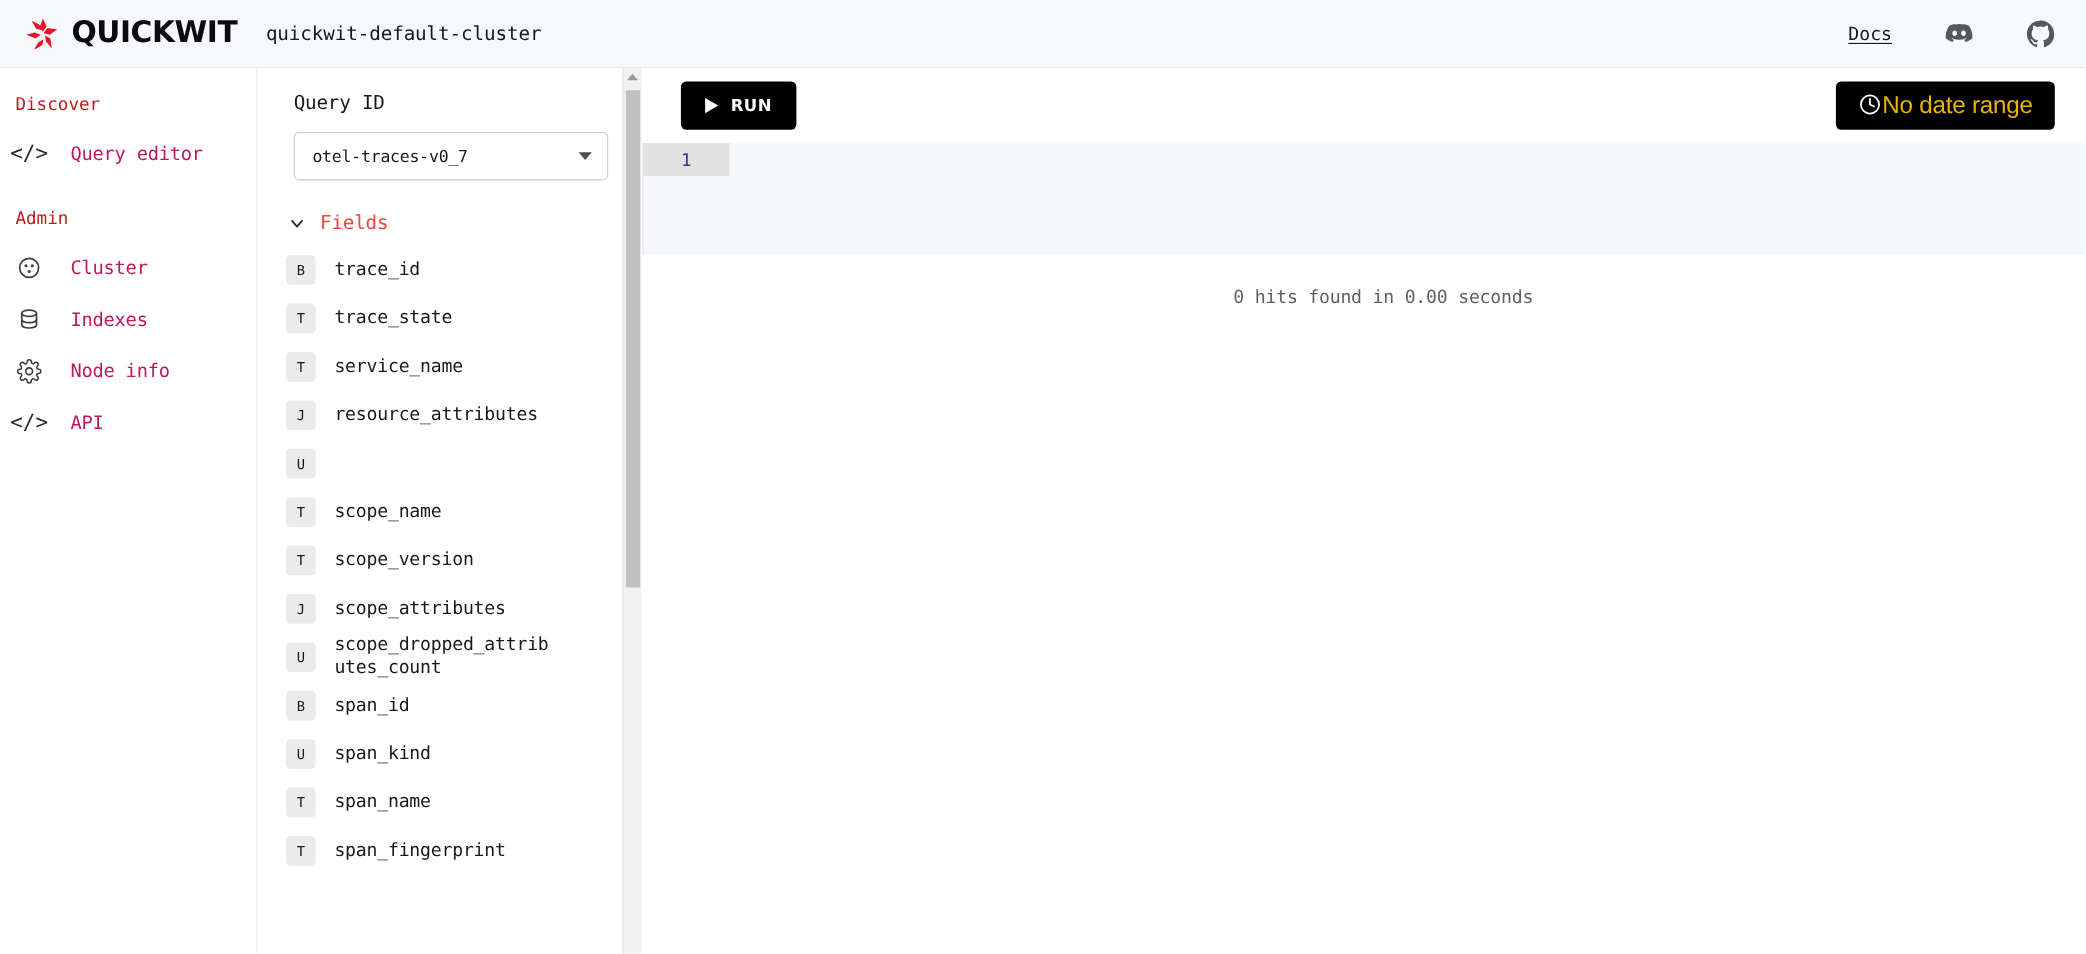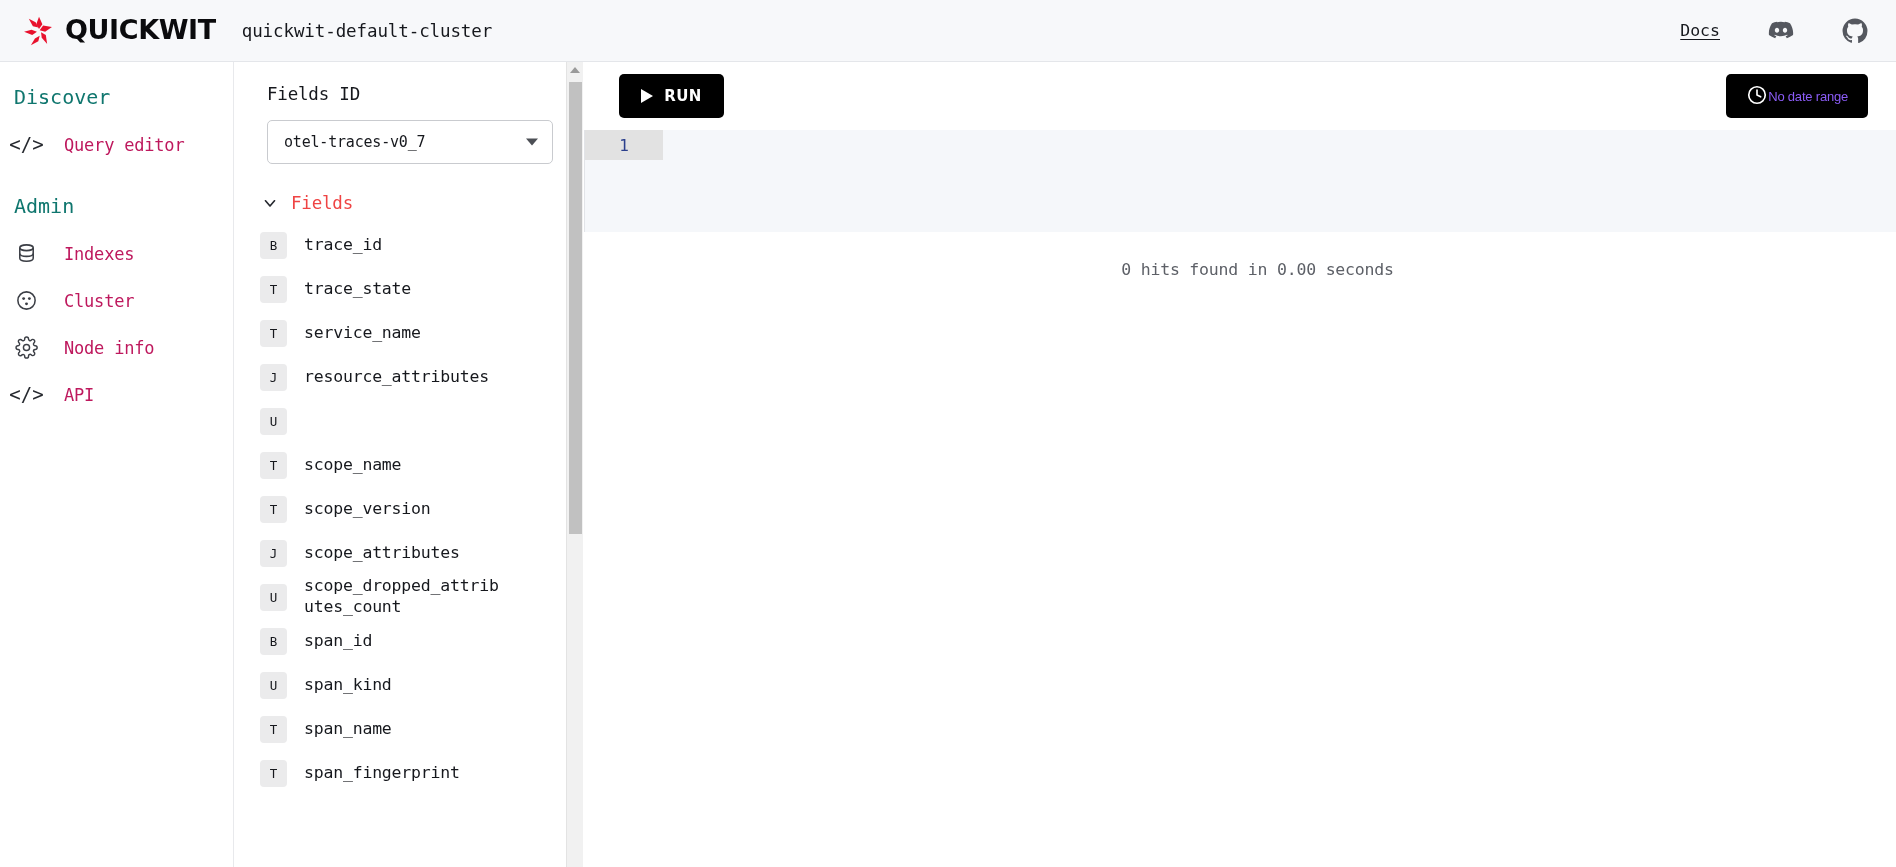--- a/index.html
+++ b/index.html
@@ -42,21 +42,21 @@
 
   
   .sidebar {
     position: absolute; top: 62px; left: 0;
     width: 234px; height: 805px;
     background: #ffffff;
     border-right: 1px solid #e8e9ec;
     padding-top: 23px;
   }
   .nav-section {
-    font-size: 20px; color: #0f766e;
+    font-size: 16px; color: #b91c1c;
     padding: 0 0 0 14px; margin-bottom: 12px; margin-top: 0;
   }
   .nav-section.admin { margin-top: 26px; }
   .nav-item {
     display: flex; align-items: center;
     height: 47px; padding-left: 14px; cursor: pointer;
   }
   .nav-ico {
     width: 25px; height: 25px; flex: none;
     color: #3b3e45; display: flex; align-items: center; justify-content: center;
@@ -168,21 +168,21 @@
     font-size: 15px; font-weight: bold; color: #ffffff; letter-spacing: 0.4px;
   }
   .date-btn {
     margin-left: auto;
     display: flex; align-items: center;
     height: 44px; padding: 0 20px;
     background: #000000; border: none; border-radius: 5px; cursor: pointer;
   }
   .clock-ico { width: 22px; height: 22px; color: #ffffff; flex: none; }
   .date-label {
-    font-size: 13px; color: #8b5cf6; margin-left: 0; letter-spacing: -0.2px;
+    font-size: 22px; color: #eab308; margin-left: 0; letter-spacing: -0.2px;
   }
   .editor {
     position: relative;
     margin-left: 0; width: 1312px; height: 102px;
     background: #f5f7fa;
     border-left: 1px solid #e2e4e8;
     display: flex;
   }
   .gutter {
     width: 78px; height: 30px;
@@ -239,60 +239,60 @@
         <span class="code-glyph">&lt;/&gt;</span>
       </span>
     <span class="nav-label">Query editor</span>
   </div>
 
   <div class="nav-section admin">Admin</div>
 
   <div class="nav-item">
     <span class="nav-ico">
       <svg viewBox="0 0 24 24" width="23" height="23" fill="none" stroke="currentColor" stroke-width="1.6">
-        <ellipse cx="12" cy="6" rx="7" ry="3"></ellipse>
-        <path d="M5 6v6c0 1.7 3.1 3 7 3s7-1.3 7-3V6"></path>
-        <path d="M5 12v5c0 1.7 3.1 3 7 3s7-1.3 7-3v-5"></path>
-      </svg>
-    </span>
-    <span class="nav-label">Indexes</span>
-  </div>
-
-  <div class="nav-item">
-    <span class="nav-ico">
-      <svg viewBox="0 0 24 24" width="23" height="23" fill="none" stroke="currentColor" stroke-width="1.6">
         <circle cx="12" cy="12" r="9"></circle>
         <circle cx="9" cy="10" r="1.5" fill="currentColor" stroke="none"></circle>
         <circle cx="15" cy="10" r="1.5" fill="currentColor" stroke="none"></circle>
         <circle cx="12" cy="15.5" r="1.5" fill="currentColor" stroke="none"></circle>
       </svg>
     </span>
     <span class="nav-label">Cluster</span>
   </div>
 
   <div class="nav-item">
     <span class="nav-ico">
+      <svg viewBox="0 0 24 24" width="23" height="23" fill="none" stroke="currentColor" stroke-width="1.6">
+        <ellipse cx="12" cy="6" rx="7" ry="3"></ellipse>
+        <path d="M5 6v6c0 1.7 3.1 3 7 3s7-1.3 7-3V6"></path>
+        <path d="M5 12v5c0 1.7 3.1 3 7 3s7-1.3 7-3v-5"></path>
+      </svg>
+    </span>
+    <span class="nav-label">Indexes</span>
+  </div>
+
+  <div class="nav-item">
+    <span class="nav-ico">
       <svg viewBox="0 0 24 24" width="23" height="23" fill="none" stroke="currentColor" stroke-width="1.5">
         <circle cx="12" cy="12" r="3.2"></circle>
         <path d="M19.4 15a1.6 1.6 0 0 0 .3 1.8l.1.1a2 2 0 1 1-2.8 2.8l-.1-.1a1.6 1.6 0 0 0-1.8-.3 1.6 1.6 0 0 0-1 1.5v.2a2 2 0 1 1-4 0v-.1a1.6 1.6 0 0 0-1-1.5 1.6 1.6 0 0 0-1.8.3l-.1.1a2 2 0 1 1-2.8-2.8l.1-.1a1.6 1.6 0 0 0 .3-1.8 1.6 1.6 0 0 0-1.5-1h-.2a2 2 0 1 1 0-4h.1a1.6 1.6 0 0 0 1.5-1 1.6 1.6 0 0 0-.3-1.8l-.1-.1a2 2 0 1 1 2.8-2.8l.1.1a1.6 1.6 0 0 0 1.8.3h.1a1.6 1.6 0 0 0 1-1.5v-.2a2 2 0 1 1 4 0v.1a1.6 1.6 0 0 0 1 1.5 1.6 1.6 0 0 0 1.8-.3l.1-.1a2 2 0 1 1 2.8 2.8l-.1.1a1.6 1.6 0 0 0-.3 1.8v.1a1.6 1.6 0 0 0 1.5 1h.2a2 2 0 1 1 0 4h-.1a1.6 1.6 0 0 0-1.5 1Z"></path>
       </svg>
     </span>
     <span class="nav-label">Node info</span>
   </div>
 
   <div class="nav-item">
     <span class="nav-ico">
         <span class="code-glyph">&lt;/&gt;</span>
       </span>
     <span class="nav-label">API</span>
   </div>
 </div>
 
 <div class="fields-panel">
-  <div class="panel-title">Fields ID</div>
+  <div class="panel-title">Query ID</div>
 
   <div class="select-box">
     <span class="select-value">otel-traces-v0_7</span>
     <span class="select-arrow"></span>
   </div>
 
   <div class="fields-header">
     <span class="chev">
       <svg viewBox="0 0 24 24" width="18" height="18" fill="none" stroke="currentColor" stroke-width="2.2" stroke-linecap="round" stroke-linejoin="round">
         <polyline points="6 9 12 16 18 9"></polyline>

